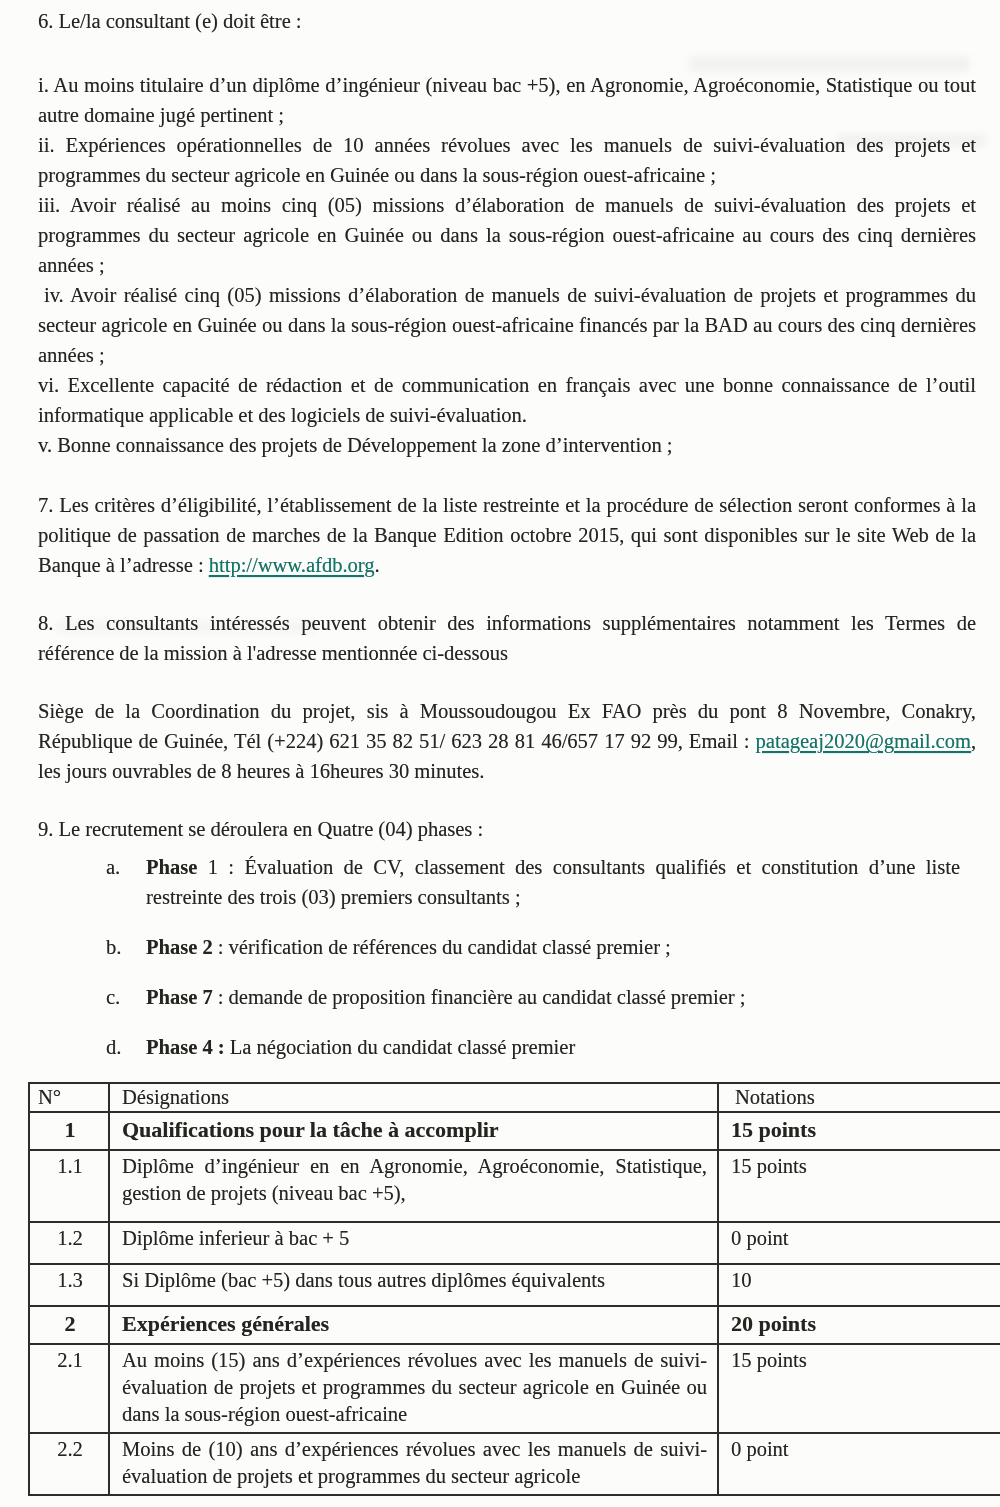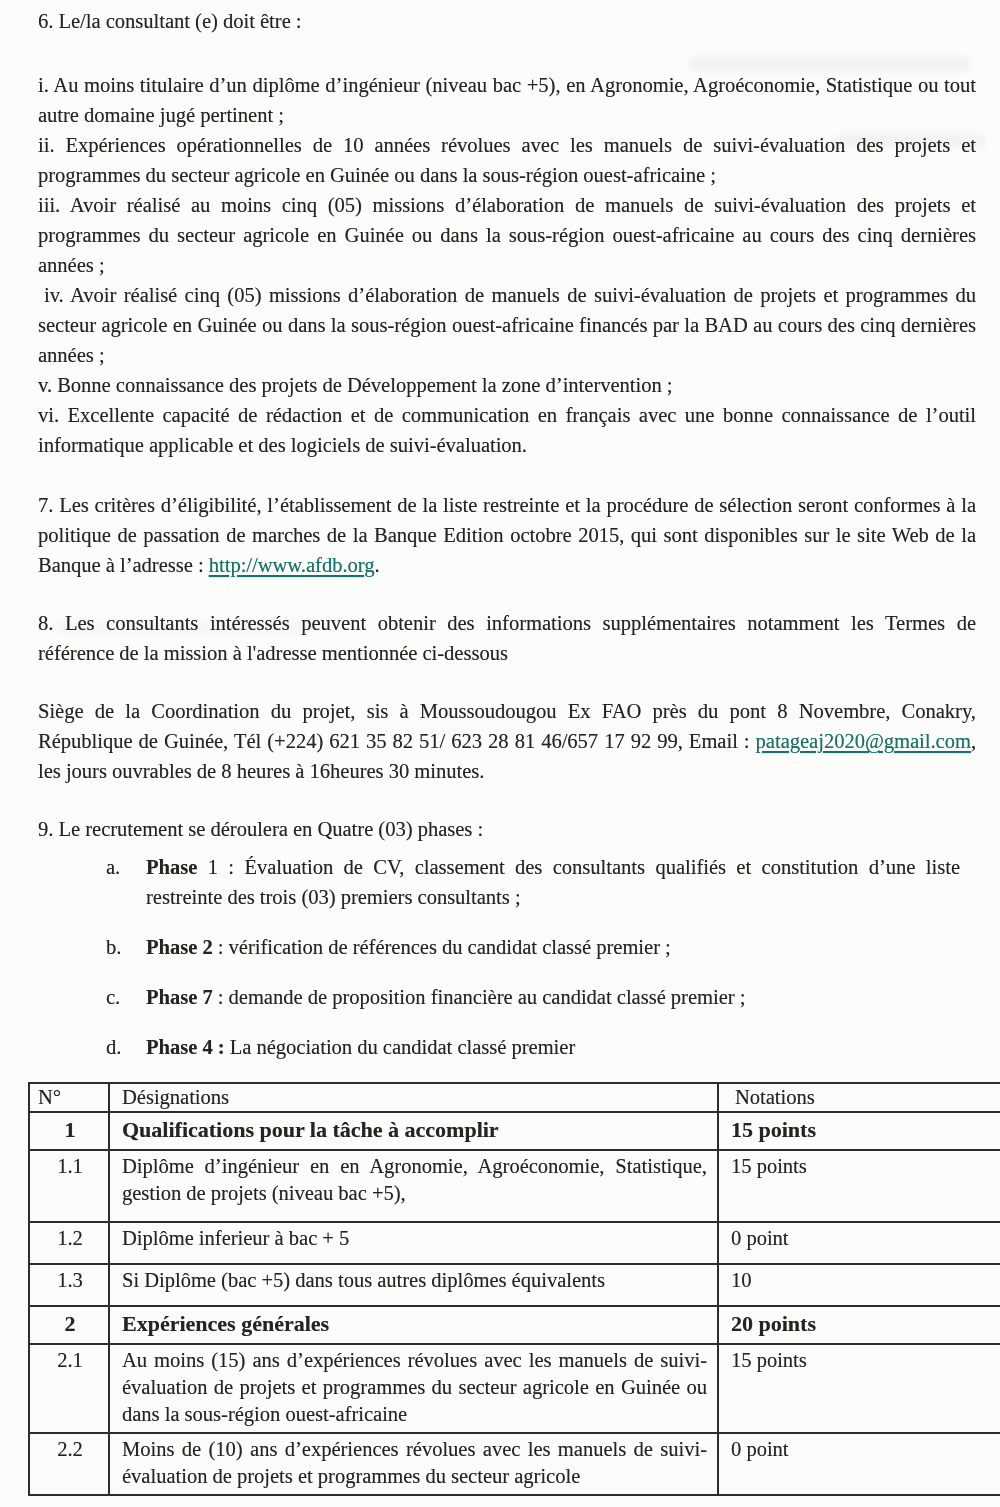--- a/index.html
+++ b/index.html
@@ -86,31 +86,31 @@
 
   <div class="content">
 
     <p class="block" id="p6">6. Le/la consultant (e) doit être :</p>
 
     <div class="req">
       <p>i. Au moins titulaire d’un diplôme d’ingénieur (niveau bac +5), en Agronomie, Agroéconomie, Statistique ou tout autre domaine jugé pertinent ;</p>
       <p>ii. Expériences opérationnelles de 10 années révolues avec les manuels de suivi-évaluation des projets et programmes du secteur agricole en Guinée ou dans la sous-région ouest-africaine ;</p>
       <p>iii. Avoir réalisé au moins cinq (05) missions d’élaboration de manuels de suivi-évaluation des projets et programmes du secteur agricole en Guinée ou dans la sous-région ouest-africaine au cours des cinq dernières années ;</p>
       <p class="indent-6">iv. Avoir réalisé cinq (05) missions d’élaboration de manuels de suivi-évaluation de projets et programmes du secteur agricole en Guinée ou dans la sous-région ouest-africaine financés par la BAD au cours des cinq dernières années ;</p>
+      <p>vi. Excellente capacité de rédaction et de communication en français avec une bonne connaissance de l’outil informatique applicable et des logiciels de suivi-évaluation.</p>
       <p>v. Bonne connaissance des projets de Développement la zone d’intervention ;</p>
-      <p>vi. Excellente capacité de rédaction et de communication en français avec une bonne connaissance de l’outil informatique applicable et des logiciels de suivi-évaluation.</p>
     </div>
 
     <p class="block"><span>7. Les critères d’éligibilité, l’établissement de la liste restreinte et la procédure de sélection seront conformes à la politique de passation de marches de la Banque Edition octobre 2015, qui sont disponibles sur le site Web de la Banque à l’adresse : </span><a class="doclink">http://www.afdb.org</a><span>.</span></p>
 
     <p class="block">8. Les consultants intéressés peuvent obtenir des informations supplémentaires notamment les Termes de référence de la mission à l'adresse mentionnée ci-dessous</p>
 
     <p class="block"><span>Siège de la Coordination du projet, sis à Moussoudougou Ex FAO près du pont 8 Novembre, Conakry, République de Guinée, Tél (+224) 621 35 82 51/ 623 28 81 46/657 17 92 99, Email : </span><a class="doclink">patageaj2020@gmail.com</a><span>, les jours ouvrables de 8 heures à 16heures 30 minutes.</span></p>
 
-    <p class="block" id="p9">9. Le recrutement se déroulera en Quatre (03) phases :</p>
+    <p class="block" id="p9">9. Le recrutement se déroulera en Quatre (04) phases :</p>
 
     <div class="phases">
       <div class="phase">
         <span class="phase-marker">a.</span>
         <span class="phase-body"><b>Phase</b><span> 1 : Évaluation de CV, classement des consultants qualifiés et constitution d’une liste restreinte des trois (03) premiers consultants ;</span></span>
       </div>
       <div class="phase">
         <span class="phase-marker">b.</span>
         <span class="phase-body"><b>Phase 2</b><span> : vérification de références du candidat classé premier ;</span></span>
       </div>

